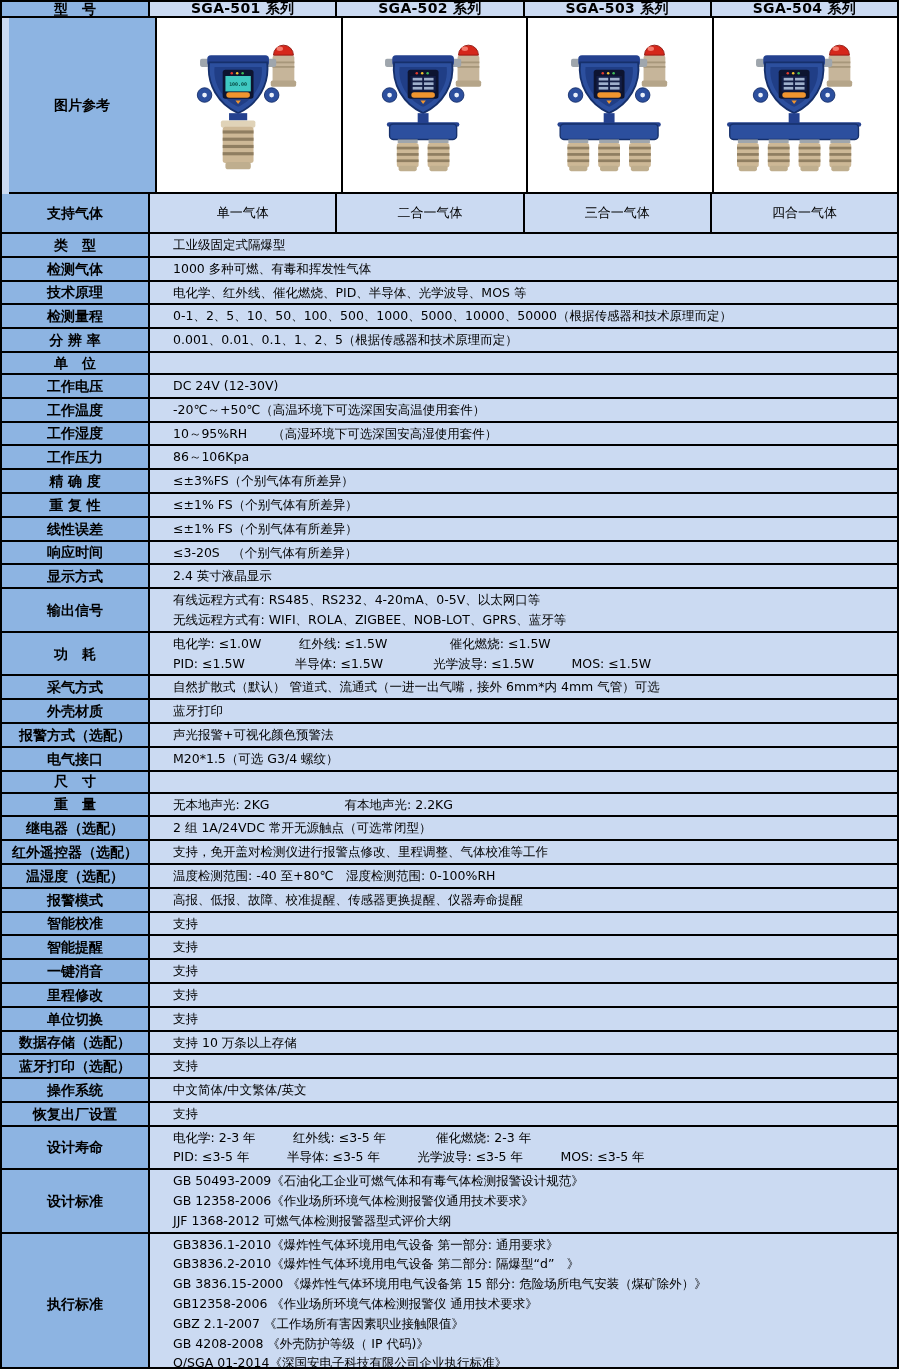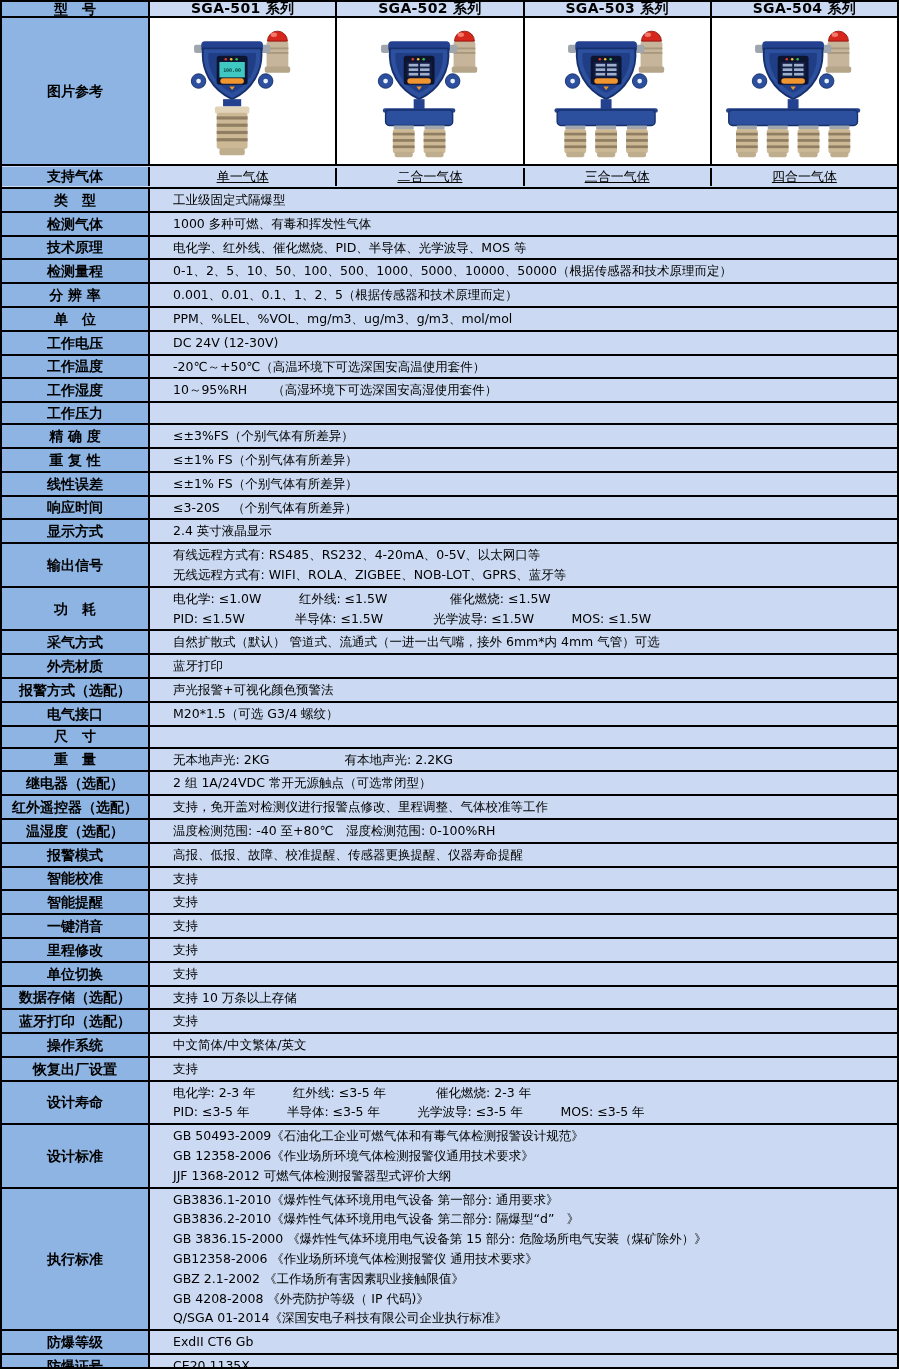--- a/index.html
+++ b/index.html
@@ -26,25 +26,25 @@
   }
   .grid-cell {
     flex:1 1 0;
     border-right:2px solid var(--border,#000);
     display:flex; align-items:center; justify-content:center;
     overflow:hidden;
   }
   .grid-cell:last-child { border-right:none; }
   .header-row { height:16px; }
   .model-cell { font-weight:bold; font-size:14px; background:var(--value-bg,#CBDAF2); letter-spacing:0.3px; }
-  .image-row { height:148px; }
+  .image-row { height:176px;margin-left:7px; }
   .photo-cell { background:var(--photo-bg,#FFFFFF); }
   .photo-cell svg { display:block; }
-  .gas-row { height:23px;align-items:center; }
-  .gas-cell { font-size:13px; background:var(--value-bg,#CBDAF2);text-decoration:underline; }
+  .gas-row { height:40px; }
+  .gas-cell { font-size:13px; background:var(--value-bg,#CBDAF2); }
   .spec-row { min-height:22px; }
   .value-cell {
     flex:1 1 0;
     background:var(--value-bg,#CBDAF2);
     padding:1px 23px;
     display:flex; flex-direction:column; justify-content:center;
     overflow:hidden;
   }
   .value-line {
     font-size:12.5px; line-height:19.8px;
@@ -313,23 +313,20 @@
 
   <div class="row spec-row">
     <div class="label-cell">分 辨 率</div>
     <div class="value-cell">
           <div class="value-line">0.001、0.01、0.1、1、2、5（根据传感器和技术原理而定）</div>
         </div>
   </div>
 
   <div class="row spec-row">
     <div class="label-cell">单　位</div>
-    <div class="value-cell">
-          <div class="value-line">PPM、%LEL、%VOL、mg/m3、ug/m3、g/m3、mol/mol</div>
-        </div>
   </div>
 
   <div class="row spec-row">
     <div class="label-cell">工作电压</div>
     <div class="value-cell">
           <div class="value-line">DC 24V (12-30V)</div>
         </div>
   </div>
 
   <div class="row spec-row">
@@ -341,20 +338,23 @@
 
   <div class="row spec-row">
     <div class="label-cell">工作湿度</div>
     <div class="value-cell">
           <div class="value-line">10～95%RH　　（高湿环境下可选深国安高湿使用套件）</div>
         </div>
   </div>
 
   <div class="row spec-row">
     <div class="label-cell">工作压力</div>
+    <div class="value-cell">
+          <div class="value-line">86～106Kpa</div>
+        </div>
   </div>
 
   <div class="row spec-row">
     <div class="label-cell">精 确 度</div>
     <div class="value-cell">
           <div class="value-line">≤±3%FS（个别气体有所差异）</div>
         </div>
   </div>
 
   <div class="row spec-row">
@@ -548,21 +548,21 @@
         </div>
   </div>
 
   <div class="row spec-row">
     <div class="label-cell">执行标准</div>
     <div class="value-cell">
           <div class="value-line">GB3836.1-2010《爆炸性气体环境用电气设备 第一部分: 通用要求》</div>
           <div class="value-line">GB3836.2-2010《爆炸性气体环境用电气设备 第二部分: 隔爆型“d”　》</div>
           <div class="value-line">GB 3836.15-2000 《爆炸性气体环境用电气设备第 15 部分: 危险场所电气安装（煤矿除外）》</div>
           <div class="value-line">GB12358-2006 《作业场所环境气体检测报警仪 通用技术要求》</div>
-          <div class="value-line">GBZ 2.1-2002 《工作场所有害因素职业接触限值》</div>
+          <div class="value-line">GBZ 2.1-2007 《工作场所有害因素职业接触限值》</div>
           <div class="value-line">GB 4208-2008 《外壳防护等级（ IP 代码)》</div>
           <div class="value-line">Q/SGA 01-2014《深国安电子科技有限公司企业执行标准》</div>
         </div>
   </div>
 
   <div class="row spec-row">
     <div class="label-cell">防爆等级</div>
     <div class="value-cell">
           <div class="value-line">ExdII CT6 Gb</div>
         </div>

